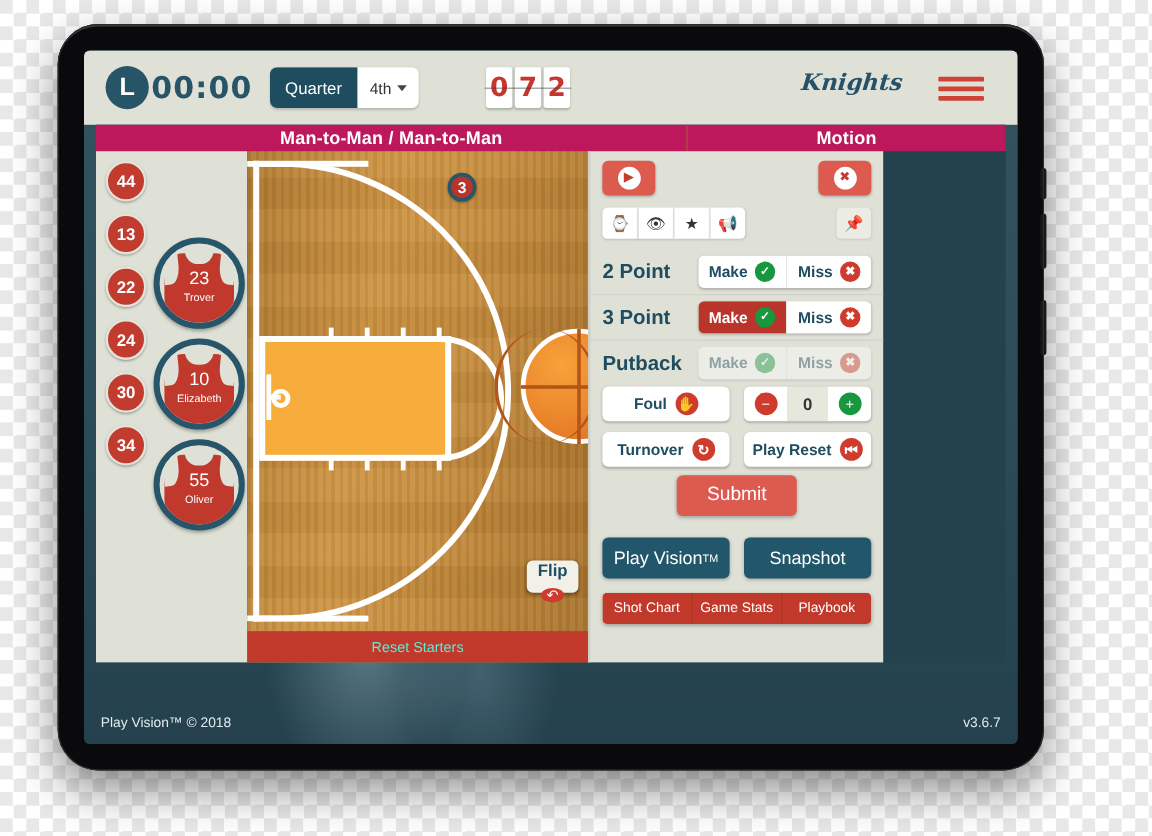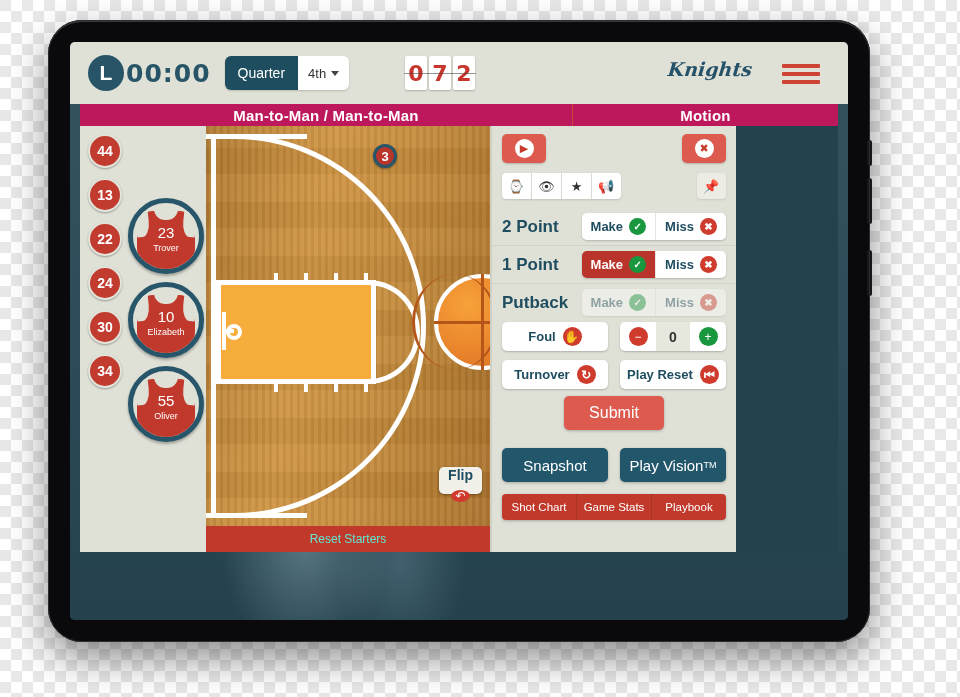--- a/index.html
+++ b/index.html
@@ -463,21 +463,21 @@
                       <span class="badge bg-green">✓</span>
                     </div>
                     <div class="mk">
                       <span>Miss</span>
                       <span class="badge bg-red">✖</span>
                     </div>
                   </div>
                 </div>
 
                 <div class="shot-row">
-                  <div class="shot-label">1 Point</div>
+                  <div class="shot-label">3 Point</div>
                   <div class="mk-group">
                     <div class="mk selected">
                       <span>Make</span>
                       <span class="badge bg-green">✓</span>
                     </div>
                     <div class="mk">
                       <span>Miss</span>
                       <span class="badge bg-red">✖</span>
                     </div>
                   </div>
@@ -524,35 +524,39 @@
                   <div class="wbtn">
                     <span>Play Reset</span>
                     <span class="icon-circle ic-red">⏮</span>
                   </div>
                 </div>
               </div>
 
               <div class="submit">Submit</div>
 
               <div class="dual">
-                <div class="dark-btn">Snapshot</div>
                 <div class="dark-btn">
                   <span>Play Vision</span>
                     <span class="sup">TM</span>
                 </div>
+                <div class="dark-btn">Snapshot</div>
               </div>
 
               <div class="triple">
                 <div class="tri">Shot Chart</div>
                 <div class="tri">Game Stats</div>
                 <div class="tri">Playbook</div>
               </div>
 
             </div>
 
           </div>
         </div>
 
+        <div class="footer">
+          <span>Play Vision™ © 2018</span>
+          <span>v3.6.7</span>
+        </div>
 
       </div>
     </div>
   </div>
 </div>
 
 </body></html>

